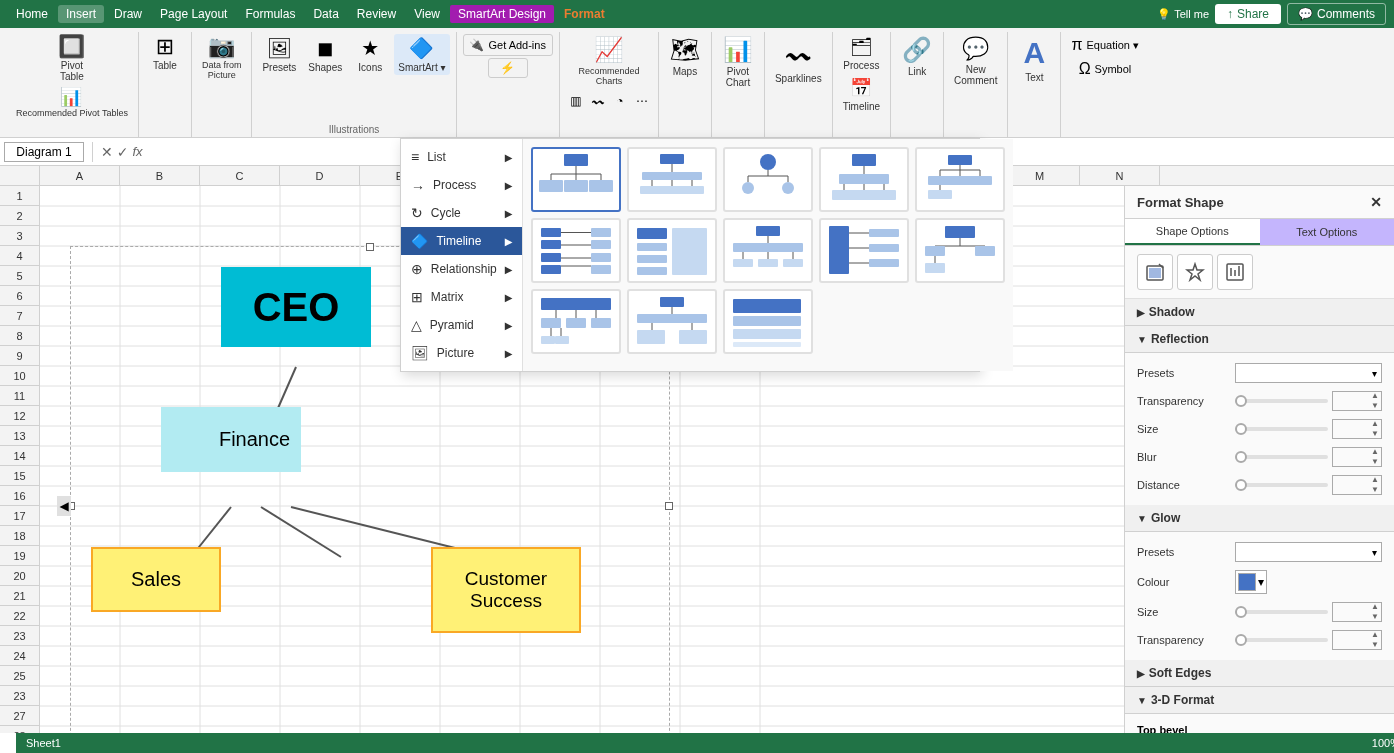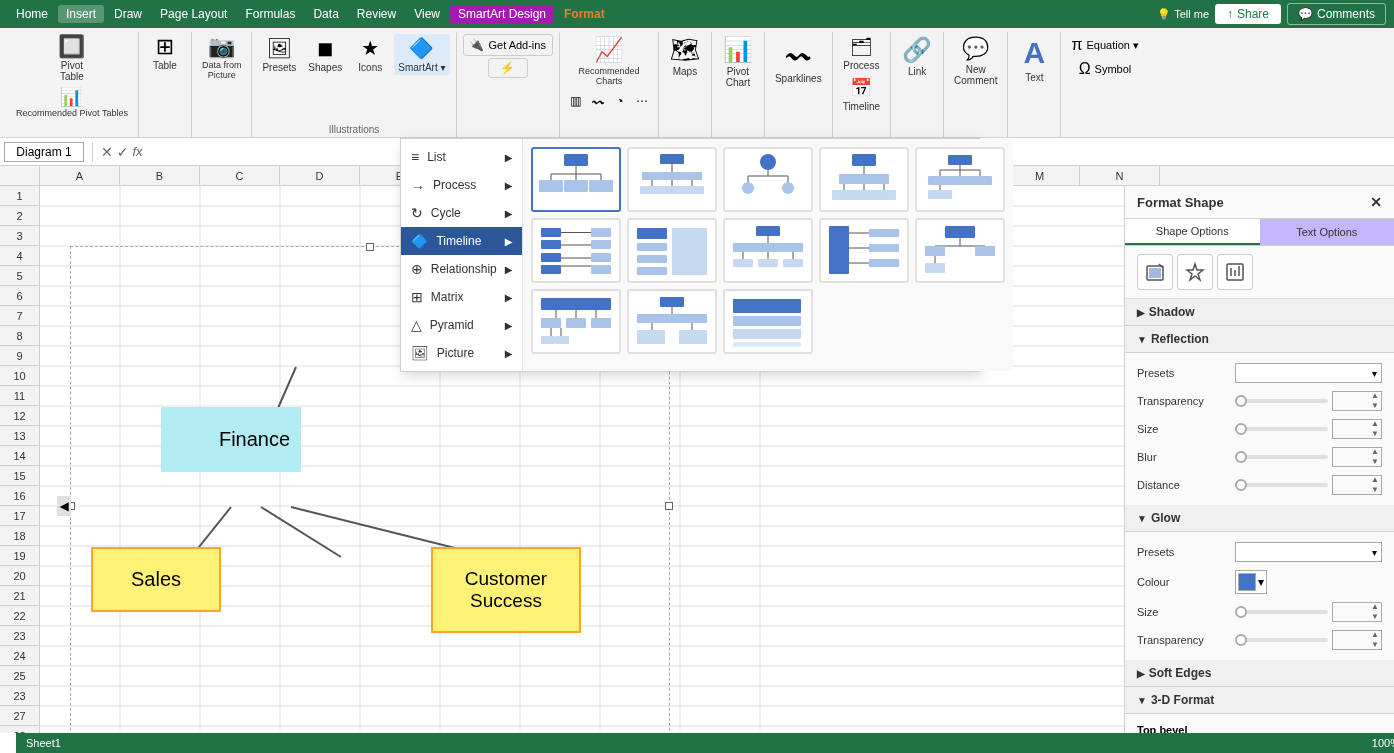--- a/index.html
+++ b/index.html
@@ -448,20 +448,23 @@
 
           <line x1="225" y1="120" x2="190" y2="200" stroke="#555" stroke-width="2"></line>
 
           <line x1="160" y1="260" x2="120" y2="310" stroke="#555" stroke-width="2"></line>
 
           <line x1="190" y1="260" x2="270" y2="310" stroke="#555" stroke-width="2"></line>
 
           <line x1="220" y1="260" x2="420" y2="310" stroke="#555" stroke-width="2"></line>
         </svg>
 
+        <div style="position:absolute;top:20px;left:150px;width:150px;height:80px;background:#00bcd4;display:flex;align-items:center;justify-content:center;border:2px solid #00bcd4;">
+          <span style="font-size:40px;font-weight:bold;color:#000;">CEO</span>
+        </div>
 
         <div style="position:absolute;top:160px;left:90px;width:140px;height:65px;background:#b2ebf2;display:flex;align-items:center;justify-content:center;border:2px solid #b2ebf2;">
           <span style="font-size:20px;color:#000;margin-left:47px;">Finance</span>
         </div>
 
         <div style="position:absolute;top:300px;left:20px;width:130px;height:65px;background:#fff176;display:flex;align-items:center;justify-content:center;border:2px solid #f9a825;">
           <span style="font-size:20px;color:#000;">Sales</span>
         </div>
 
 

